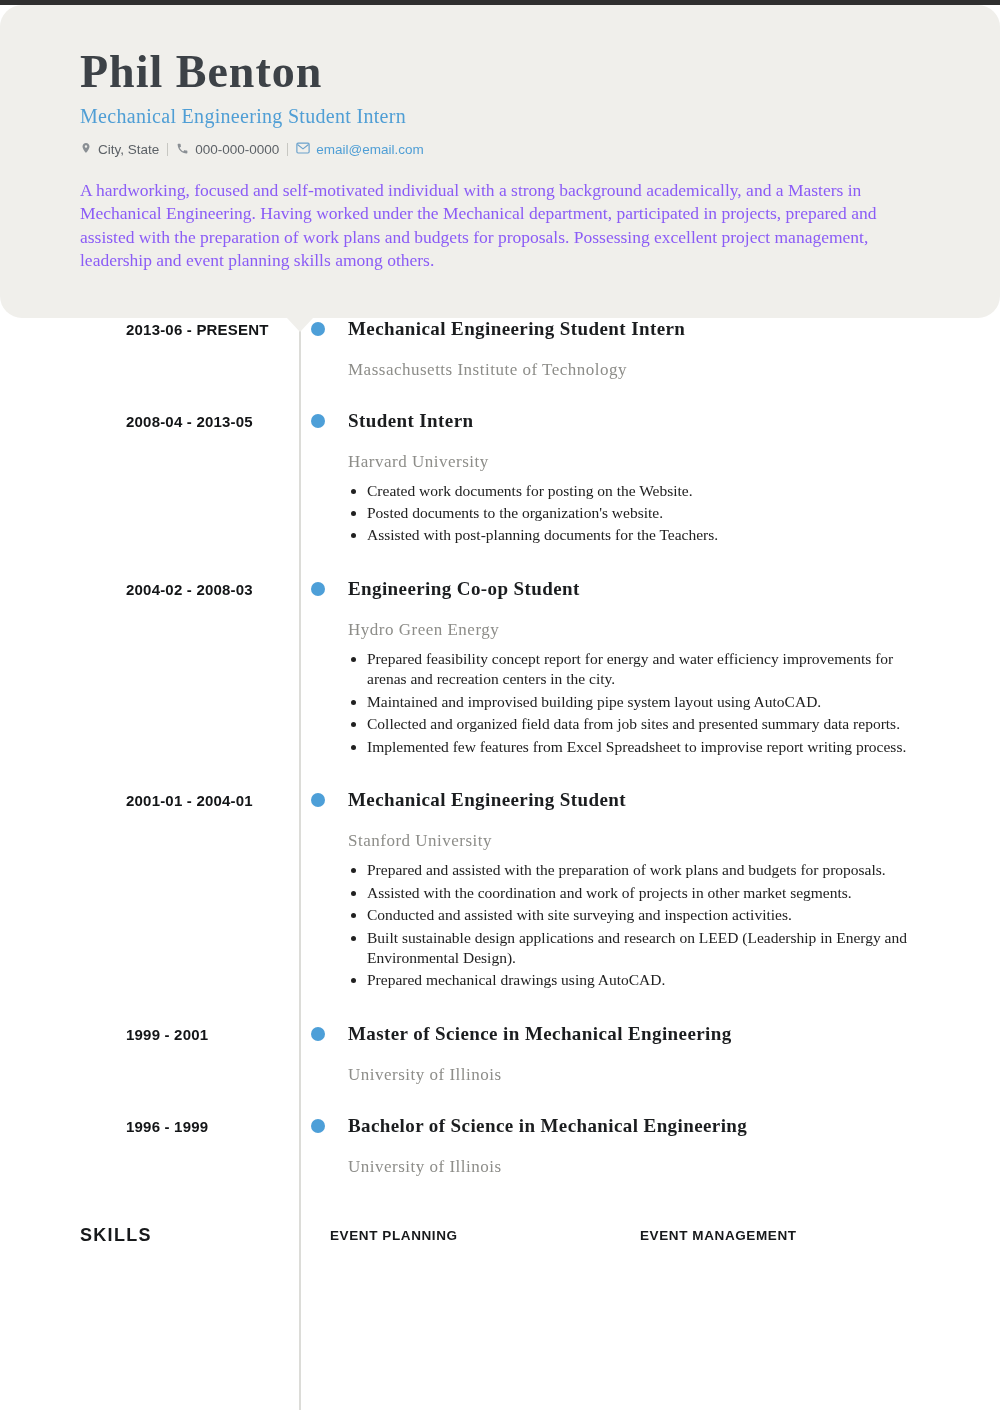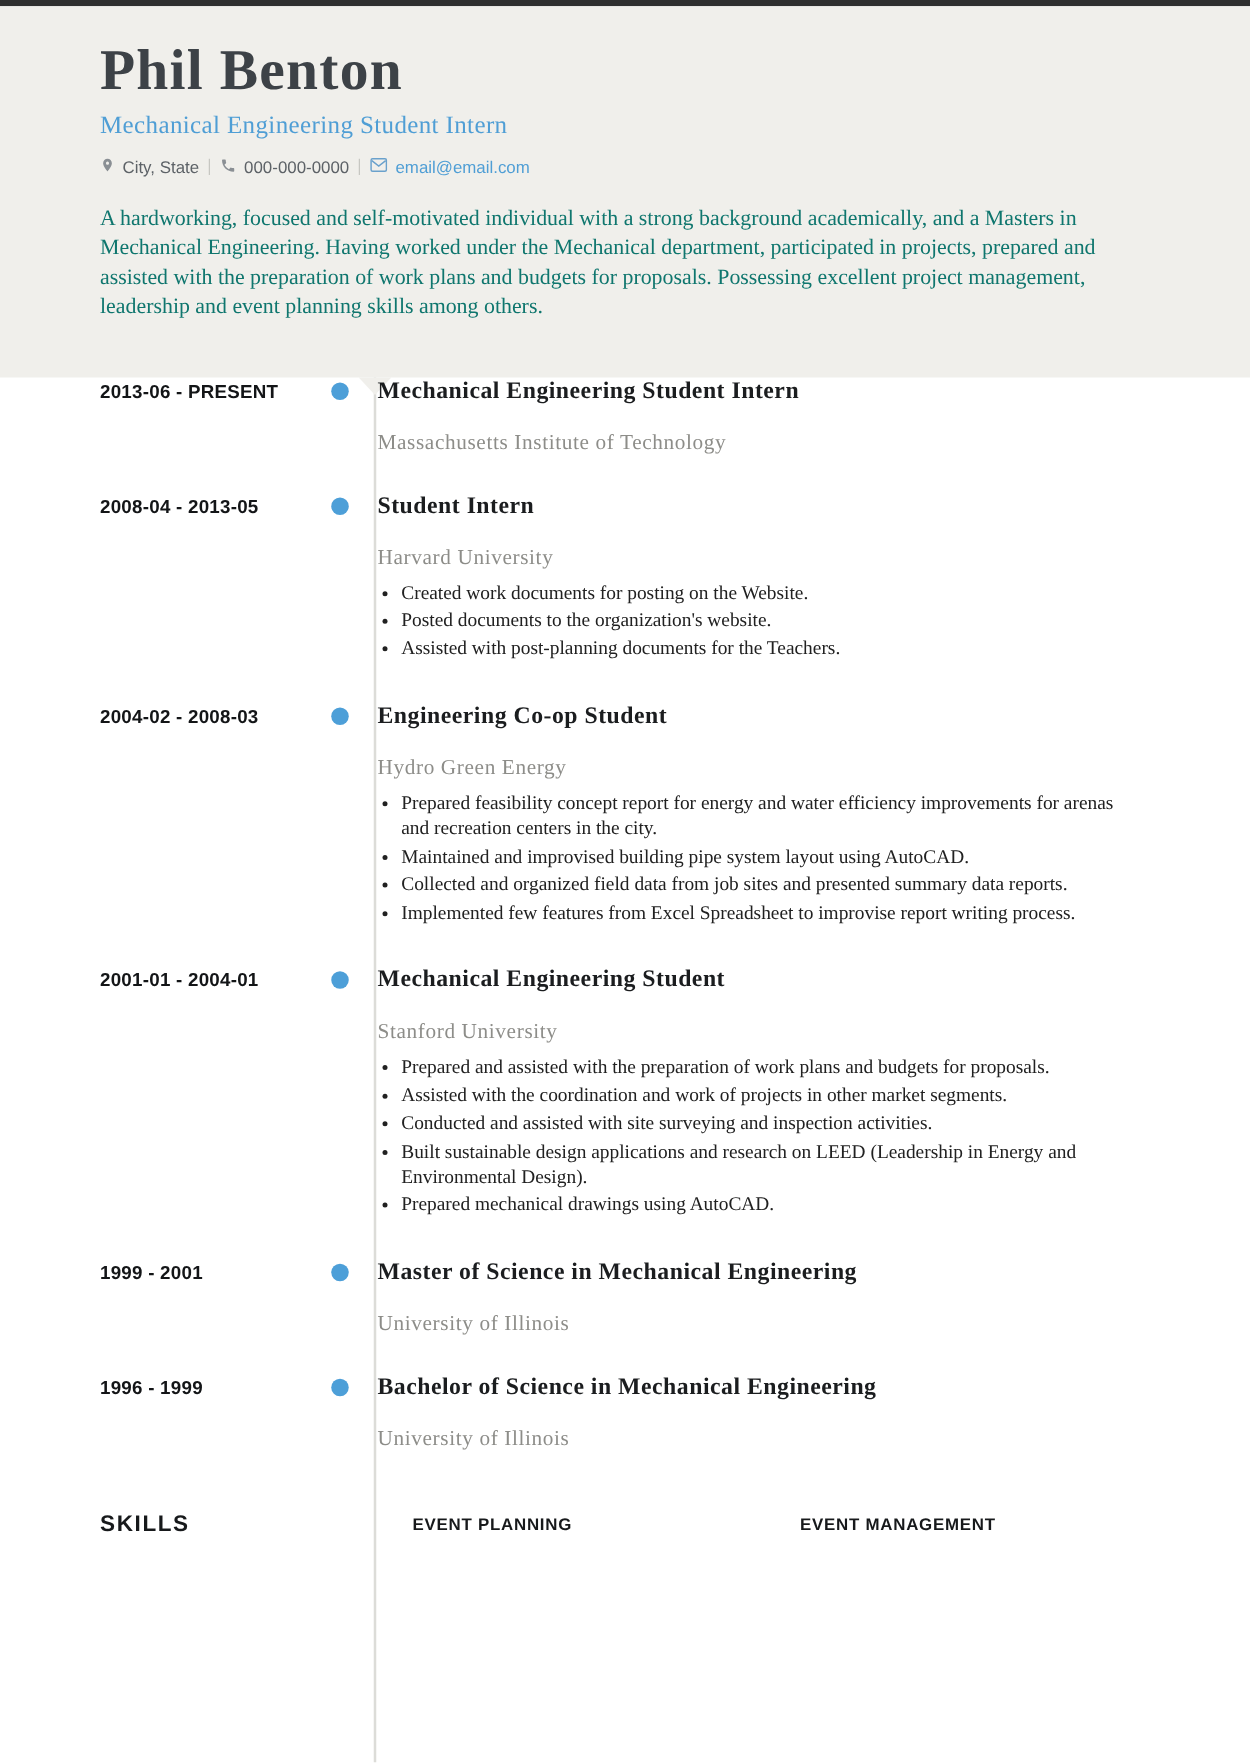--- a/index.html
+++ b/index.html
@@ -5,37 +5,37 @@
   * { box-sizing: border-box; }
   html, body { margin: 0; padding: 0; }
   body { background: #ffffff; font-family: "Liberation Serif", serif; }
   .page {
     width: 1000px; height: 1410px; overflow: hidden;
     position: relative; background: #ffffff; margin: 0 auto;
   }
   .top-edge { height: 5px; background: #2f2f2f; }
 
   
-  .header { background: #f0efeb; padding: 24px 85px 28px 80px; }
+  .header { background: #f0efeb; padding: 40px 85px 28px 80px; border-radius: 22px; }
   .name {
     margin: 0; font-family: "Liberation Serif", serif;
     font-size: 46px; font-weight: 700; letter-spacing: 1px; color: #3d4247;
   }
   .job-subtitle {
     margin-top: 7px; font-size: 20px; color: #4f9ed5; letter-spacing: 0.3px;
   }
   .contact {
     display: flex; align-items: center; gap: 8px; margin-top: 13px;
     font-family: "Liberation Sans", sans-serif; font-size: 13.5px; color: #5d6267;
   }
   .contact .item { display: flex; align-items: center; gap: 6px; }
   .sep { width: 1px; height: 13px; background: #c7c7c2; }
   .email { color: #4f9ed5; text-decoration: none; cursor: pointer; }
   .summary {
-    margin-top: 21px; font-size: 17.5px; line-height: 1.33; color: #0f766e;
+    margin-top: 21px; font-size: 17.5px; line-height: 1.33; color: #8b5cf6;
     max-width: 840px;
   }
 
   
   .main { position: relative; min-height: 1120px; }
   .timeline {
     position: absolute; left: 299px; top: 0; bottom: 0; width: 2px;
     background: #dcdcd8;
   }
   .notch {
@@ -45,21 +45,21 @@
   }
 
   .section-heading {
     font-family: "Liberation Sans", sans-serif; font-weight: 700;
     font-size: 18px; letter-spacing: 1.3px; color: #17191b;
     margin: 46px 0 36px 80px;
   }
   .section-heading.education { margin-top: 62px; }
 
   .entry { display: flex; position: relative; margin-bottom: 30px; }
-  .col-left { width: 272px; flex-shrink: 0; padding: 3px 12px 0 80px; }
+  .col-left { width: 272px; flex-shrink: 0; padding: 3px 12px 0 80px; margin-left: 46px; }
   .dates {
     font-family: "Liberation Sans", sans-serif; font-weight: 700;
     font-size: 15px; color: #131517; letter-spacing: 0.2px; white-space: nowrap;
   }
   .col-right { flex: 1; position: relative; padding: 0 85px 0 30px; }
   .dot {
     position: absolute; left: -7px; top: 4px; width: 14px; height: 14px;
     border-radius: 50%; background: #4d9fd8;
   }
   .job-title {

